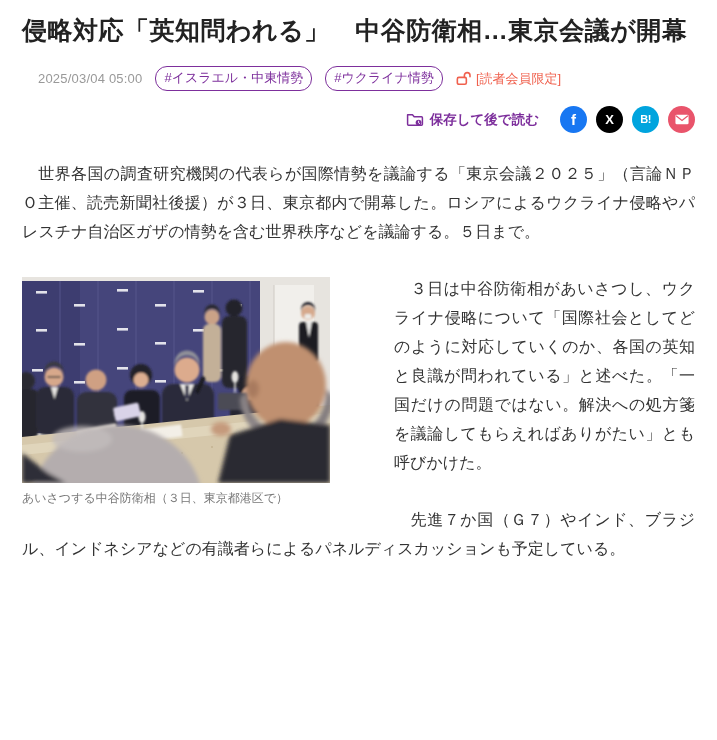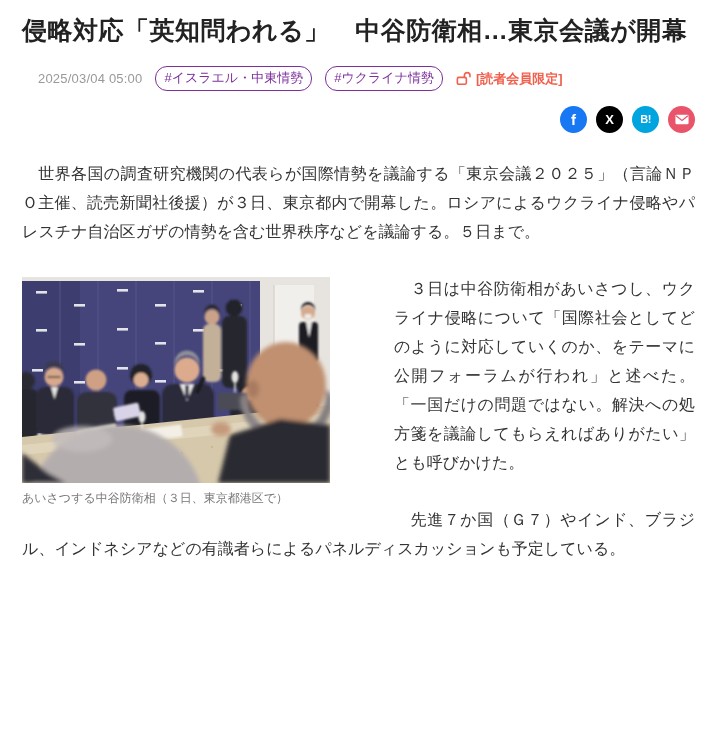--- a/index.html
+++ b/index.html
@@ -15,21 +15,21 @@
     margin:0 0 19px 0;letter-spacing:.5px;
   }
   
   .meta-row{display:flex;align-items:center;gap:13px;margin:0 0 15px 16px;}
   .date{color:#999;font-size:13px;letter-spacing:.2px;}
   .tag{
     color:#7d2f9c;border:1.5px solid #7d2f9c;border-radius:12px;
     font-size:13px;padding:2px 8px 3px 8px;text-decoration:none;
     white-space:nowrap;cursor:pointer;background:#fff;
   }
-  .member{display:flex;align-items:center;gap:4px;color:#f0604d;font-size:13px;font-weight:700;}
+  .member{display:flex;align-items:center;gap:4px;color:#f0604d;font-size:13px;font-weight:400;}
   
   .share-row{display:flex;justify-content:flex-end;align-items:center;gap:9px;margin:0 0 26px 0;}
   .save-btn{
     display:flex;align-items:center;gap:6px;margin-right:12px;
     color:#7d2f9c;font-size:13.5px;font-weight:700;text-decoration:none;cursor:pointer;
   }
   .sns{
     width:27px;height:27px;border-radius:50%;display:flex;align-items:center;justify-content:center;
     color:#fff;font-weight:800;font-size:13px;text-decoration:none;cursor:pointer;line-height:1;
   }
@@ -62,20 +62,30 @@
         <svg viewBox="0 0 17 16" width="16" height="15">
           <rect x="1.4" y="6.8" width="9.6" height="7.4" rx="1.6" fill="none" stroke="#f0604d" stroke-width="1.7"></rect>
           <path d="M8.9 6.8 V4.7 a3 3 0 0 1 6 0 V6.1" fill="none" stroke="#f0604d" stroke-width="1.7" stroke-linecap="round"></path>
         </svg>
       </span>
       <span>[読者会員限定]</span>
     </span>
   </div>
 
   <div class="share-row">
+    <a class="save-btn">
+      <span style="display:flex;">
+        <svg viewBox="0 0 19 16" width="18" height="15">
+          <path d="M1.6 3 h5.2 l1.8 2 H16.4 a1 1 0 0 1 1 1 v7 a1 1 0 0 1 -1 1 H2.6 a1 1 0 0 1 -1 -1 z" fill="none" stroke="#7d2f9c" stroke-width="1.6" stroke-linejoin="round"></path>
+          <circle cx="13.3" cy="11.3" r="3.1" fill="#7d2f9c"></circle>
+          <path d="M13.3 9.8 v1.7 l1.2 .8" stroke="#ffffff" stroke-width=".95" fill="none" stroke-linecap="round"></path>
+        </svg>
+      </span>
+      <span>保存して後で読む</span>
+    </a>
     <a class="sns sns-fb">
         <span>f</span>
       </a>
     <a class="sns sns-x">
         <span>X</span>
       </a>
     <a class="sns sns-hb">
         <span>B!</span>
       </a>
     <a class="sns sns-ml">
@@ -223,17 +233,17 @@
           <path d="M224 115 a40 43 0 0 0 18 34 l-6 8 a48 48 0 0 1 -18 -36 z" fill="#8b8486"></path>
           <path d="M304 112 a40 43 0 0 1 -14 36 l6 8 a48 48 0 0 0 14 -38 z" fill="#837d7f"></path>
           <ellipse cx="231" cy="112" rx="6" ry="9" fill="#a87a5e"></ellipse>
           <polygon points="196,206 208,158 258,142 308,148 308,206" fill="#2a2a33"></polygon>
           <ellipse cx="199" cy="152" rx="10" ry="7" fill="#c59a7c"></ellipse>
         </g>
       </svg>
       <figcaption>あいさつする中谷防衛相（３日、東京都港区で）</figcaption>
     </figure>
 
-    <p>　３日は中谷防衛相があいさつし、ウクライナ侵略について「国際社会としてどのように対応していくのか、をテーマに公開フォーラムが行われ」と述べた。「一国だけの問題ではない。解決への処方箋を議論してもらえればありがたい」とも呼びかけた。</p>
+    <p>　３日は中谷防衛相があいさつし、ウクライナ侵略について「国際社会としてどのように対応していくのか、各国の英知と良識が問われている」と述べた。「一国だけの問題ではない。解決への処方箋を議論してもらえればありがたい」とも呼びかけた。</p>
     <p>　先進７か国（Ｇ７）やインド、ブラジル、インドネシアなどの有識者らによるパネルディスカッションも予定している。</p>
   </div>
 
 </div>
 
 </body></html>

